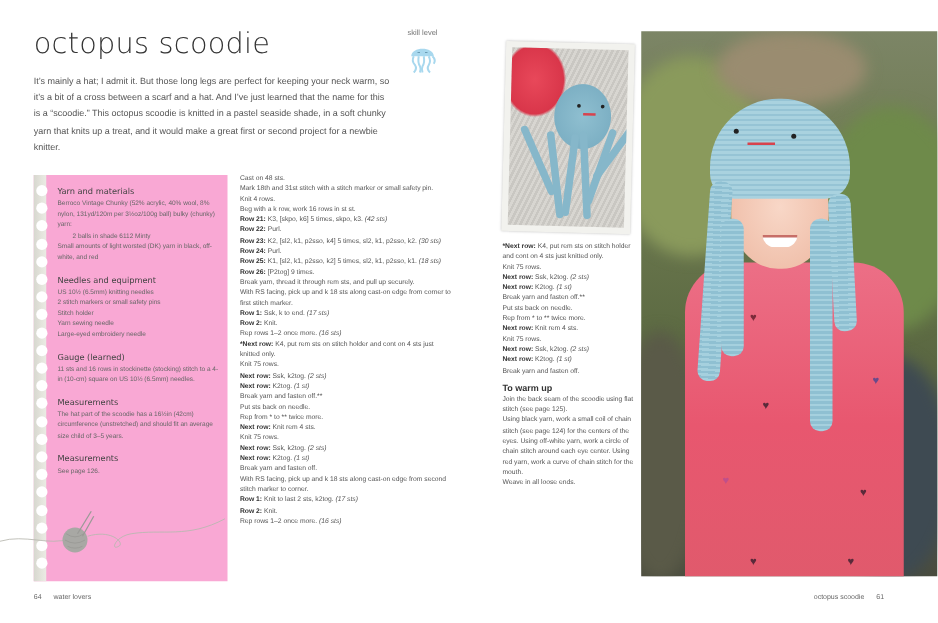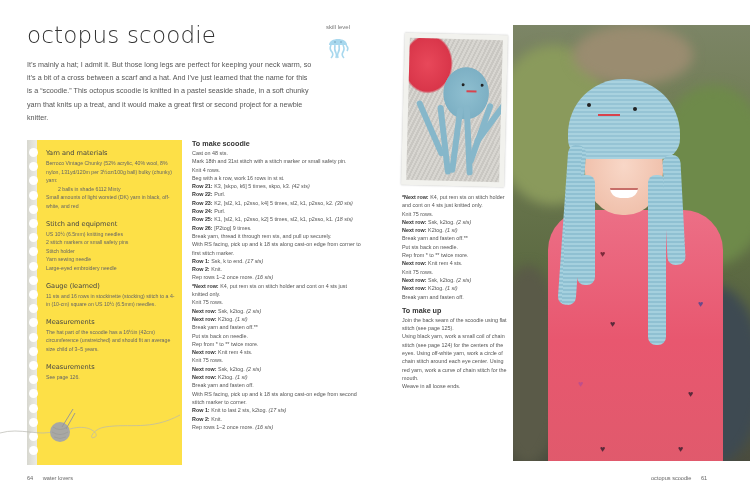--- a/index.html
+++ b/index.html
@@ -18,21 +18,21 @@
   .skill-icon { display: block; margin: 0 auto; }
 
   .intro {
     position: absolute; left: 27px; top: 58px; width: 285px;
     font-size: 7.2px; line-height: 13.2px; color: #555;
   }
 
   
   .card {
     position: absolute; left: 27px; top: 140px; width: 155px; height: 325px;
-    background: #fde047;
+    background: #f9a8d4;
     padding-left: 12px;
   }
   .card-binding {
     position: absolute; left: 0; top: 0; width: 10px; height: 100%;
     background: linear-gradient(90deg, #d7d7cf 0%, #e4e4dc 60%, #ebebe4 100%);
   }
   .hole {
     position: absolute; left: 2px; width: 9px; height: 9px; border-radius: 50%;
     background: #ffffff;
   }
@@ -156,21 +156,21 @@
         <div class="hole" style="top: 263.6px;"></div>
         <div class="hole" style="top: 277.8px;"></div>
         <div class="hole" style="top: 292px;"></div>
         <div class="hole" style="top: 306.2px;"></div>
       </div>
     <div class="card-content">
         <div class="card-h">Yarn and materials</div>
         <div class="card-p">Berroco Vintage Chunky (52% acrylic, 40% wool, 8% nylon, 131yd/120m per 3½oz/100g ball) bulky (chunky) yarn:</div>
         <div class="card-p indent">2 balls in shade 6112 Minty</div>
         <div class="card-p">Small amounts of light worsted (DK) yarn in black, off-white, and red</div>
-        <div class="card-h">Stitch and equipment</div>
+        <div class="card-h">Needles and equipment</div>
         <div class="card-p">US 10½ (6.5mm) knitting needles</div>
         <div class="card-p">2 stitch markers or small safety pins</div>
         <div class="card-p">Stitch holder</div>
         <div class="card-p">Yarn sewing needle</div>
         <div class="card-p">Large-eyed embroidery needle</div>
         <div class="card-h">Gauge (learned)</div>
         <div class="card-p">11 sts and 16 rows in stockinette (stocking) stitch to a 4-in (10-cm) square on US 10½ (6.5mm) needles.</div>
         <div class="card-h">Measurements</div>
         <div class="card-p">The hat part of the scoodie has a 16½in (42cm) circumference (unstretched) and should fit an average size child of 3–5 years.</div>
         <div class="card-h">Measurements</div>
@@ -181,21 +181,20 @@
   <svg class="yarn-decor" width="190" height="50" viewBox="0 0 190 50">
     <path d="M0 28 C20 22, 40 32, 55 26" stroke="#b8b8b0" stroke-width="0.7" fill="none"></path>
     <path d="M70 24 C90 18, 100 30, 95 32 C88 36, 92 24, 105 22 C130 18, 150 26, 180 10" stroke="#b8b8b0" stroke-width="0.7" fill="none"></path>
     <circle cx="60" cy="27" r="10" fill="#a8a8a4"></circle>
     <path d="M53 22 q7 5 14 0 M52 27 q8 5 16 0 M54 32 q6 3 12 0" stroke="#979793" stroke-width="0.6" fill="none"></path>
     <line x1="62" y1="22" x2="73" y2="4" stroke="#9a9a96" stroke-width="1"></line>
     <line x1="66" y1="24" x2="75" y2="8" stroke="#9a9a96" stroke-width="1"></line>
   </svg>
 
   <div class="col2">
-    <div class="sec-h">To make scoodie</div>
     <div id="instr-lines">
         <div class="line"><span>Cast on 48 sts.</span></div>
         <div class="line"><span>Mark 18th and 31st stitch with a stitch marker or small safety pin.</span></div>
         <div class="line"><span>Knit 4 rows.</span></div>
         <div class="line"><span>Beg with a k row, work 16 rows in st st.</span></div>
         <div class="line"><b>Row 21:</b><span> K3, [skpo, k6] 5 times, skpo, k3.</span><i> (42 sts)</i></div>
         <div class="line"><b>Row 22:</b><span> Purl.</span></div>
         <div class="line"><b>Row 23:</b><span> K2, [sl2, k1, p2sso, k4] 5 times, sl2, k1, p2sso, k2.</span><i> (30 sts)</i></div>
         <div class="line"><b>Row 24:</b><span> Purl.</span></div>
         <div class="line"><b>Row 25:</b><span> K1, [sl2, k1, p2sso, k2] 5 times, sl2, k1, p2sso, k1.</span><i> (18 sts)</i></div>
@@ -253,21 +252,21 @@
         <div class="line"><span>Break yarn and fasten off.**</span></div>
         <div class="line"><span>Put sts back on needle.</span></div>
         <div class="line"><span>Rep from * to ** twice more.</span></div>
         <div class="line"><b>Next row:</b><span> Knit rem 4 sts.</span></div>
         <div class="line"><span>Knit 75 rows.</span></div>
         <div class="line"><b>Next row:</b><span> Ssk, k2tog.</span><i> (2 sts)</i></div>
         <div class="line"><b>Next row:</b><span> K2tog.</span><i> (1 st)</i></div>
         <div class="line"><span>Break yarn and fasten off.</span></div>
       </div>
     <div class="gap"></div>
-    <div class="sec-h">To make up</div>
+    <div class="sec-h">To warm up</div>
     <div id="makeup-lines">
         <div class="line">Join the back seam of the scoodie using flat stitch (see page 125).</div>
         <div class="line">Using black yarn, work a small coil of chain stitch (see page 124) for the centers of the eyes. Using off-white yarn, work a circle of chain stitch around each eye center. Using red yarn, work a curve of chain stitch for the mouth.</div>
         <div class="line">Weave in all loose ends.</div>
       </div>
   </div>
 
   <div class="photo-big">
     <div class="bg-blob" style="left:-20px; top:20px; width:120px; height:160px; background:#8a9a5c;"></div>
     <div class="bg-blob" style="left:140px; top:60px; width:120px; height:180px; background:#6e8a4a;"></div>

